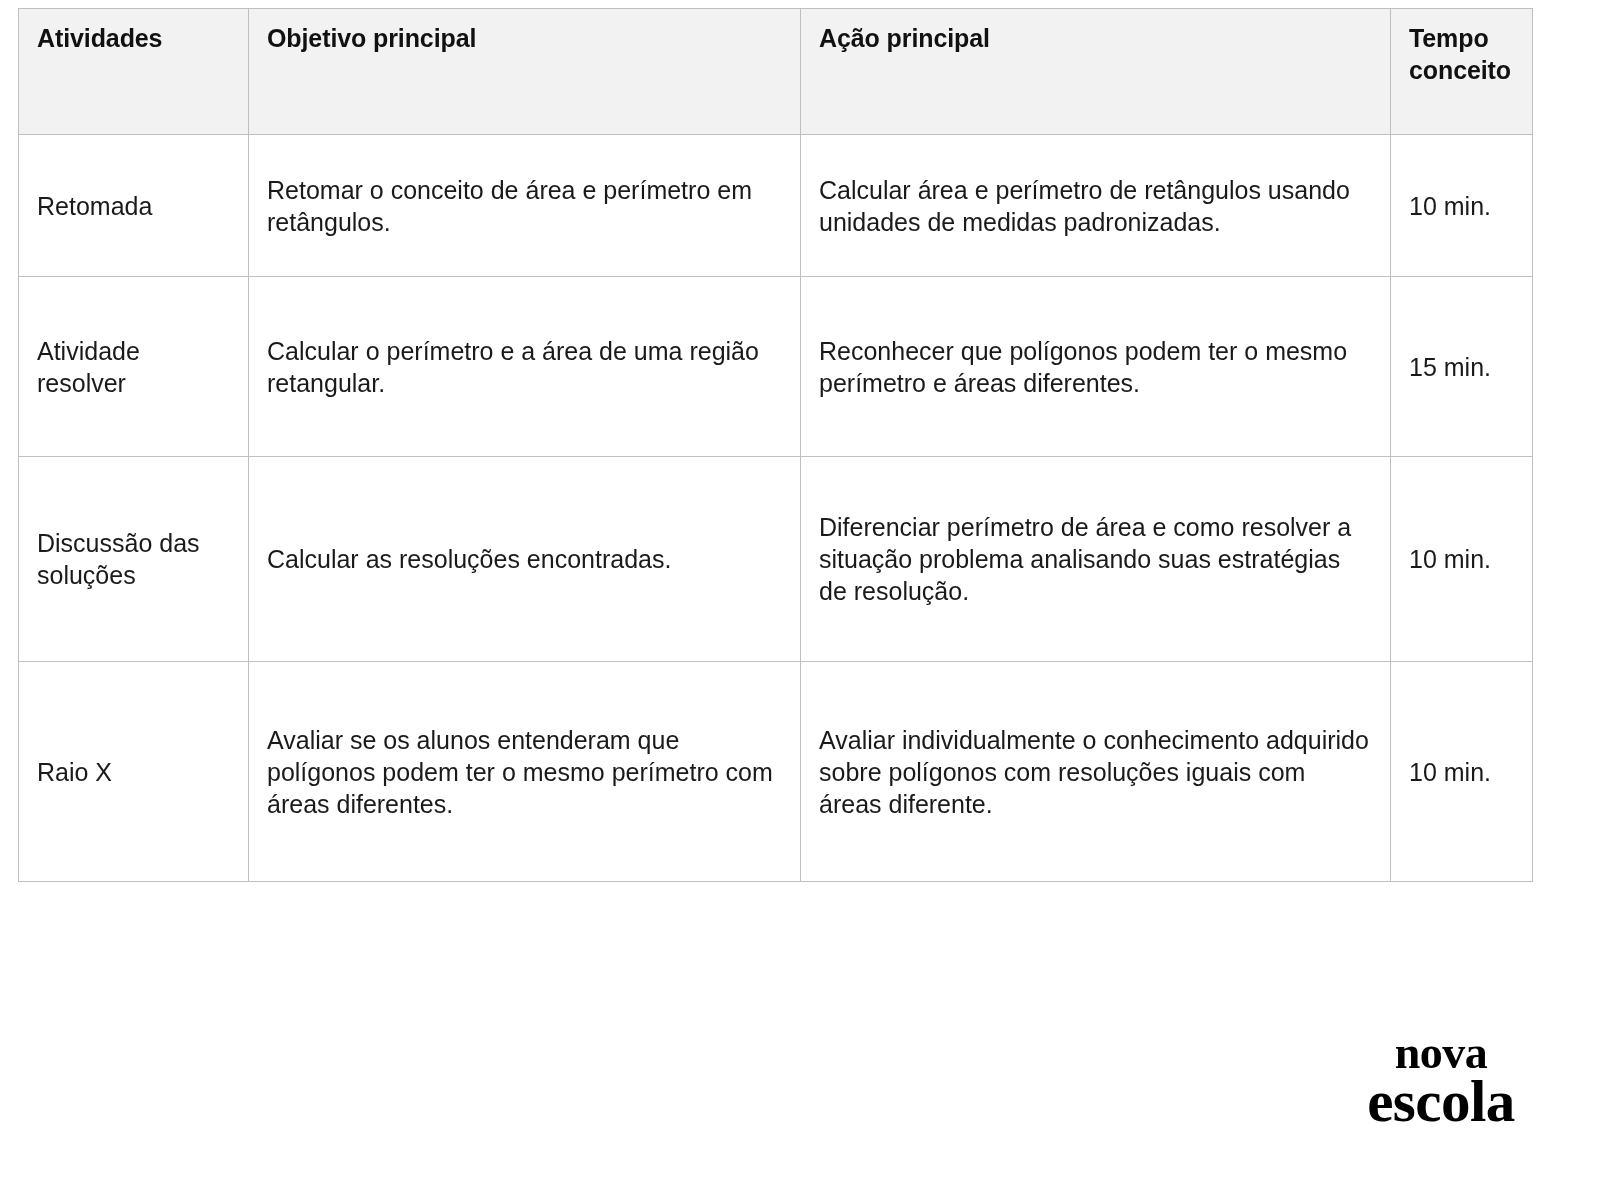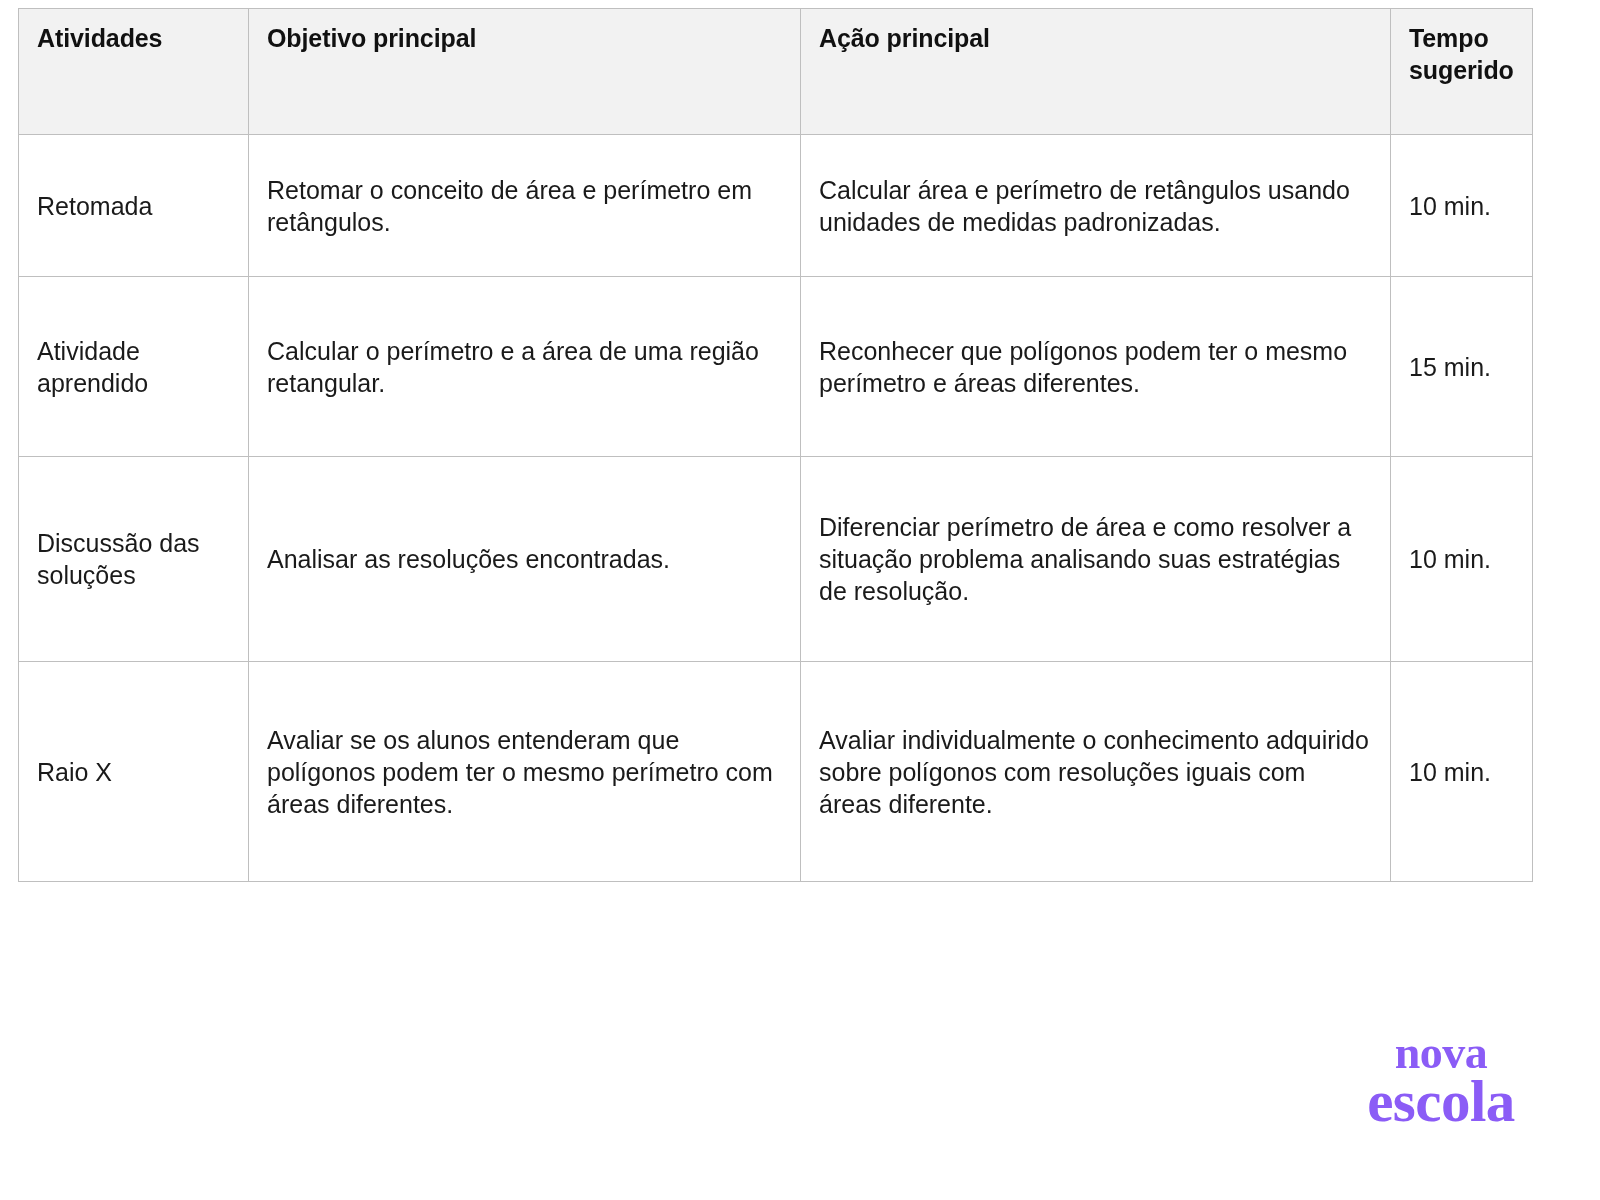--- a/index.html
+++ b/index.html
@@ -91,21 +91,21 @@
   tr.r4 td { height: 160px; }
   tr.r5 td { height: 220px; }
 
   .brand {
     position: absolute;
     right: 44px;
     top: 1032px;
     width: 230px;
     text-align: center;
     font-family: "Liberation Serif", serif;
-    color: #8b5cf6;
+    color: #000000;
     line-height: 0.92;
     user-select: none;
   }
   .brand .brand-line {
     display: block;
     font-weight: bold;
     font-size: 46px;
     letter-spacing: -0.5px;
   }
   .brand .brand-line-1 { font-size: 46px; }
@@ -122,39 +122,39 @@
         <col class="c-atividades">
         <col class="c-objetivo">
         <col class="c-acao">
         <col class="c-tempo">
       </colgroup>
       <thead>
         <tr>
           <th>Atividades</th>
           <th>Objetivo principal</th>
           <th>Ação principal</th>
-          <th><span>Tempo</span><br><span>sugerido</span></th>
+          <th><span>Tempo</span><br><span>conceito</span></th>
         </tr>
       </thead>
       <tbody>
         <tr class="r1">
           <td class="cell-atividade">Retomada</td>
           <td class="cell-objetivo">Retomar o conceito de área e perímetro em retângulos.</td>
           <td class="cell-acao">Calcular área e perímetro de retângulos usando unidades de medidas padronizadas.</td>
           <td class="cell-tempo">10 min.</td>
         </tr>
         <tr class="r2">
-          <td class="cell-atividade">Atividade aprendido</td>
+          <td class="cell-atividade">Atividade resolver</td>
           <td class="cell-objetivo">Calcular o perímetro e a área de uma região retangular.</td>
           <td class="cell-acao">Reconhecer que polígonos podem ter o mesmo perímetro e áreas diferentes.</td>
           <td class="cell-tempo">15 min.</td>
         </tr>
         <tr class="r3">
           <td class="cell-atividade">Discussão das soluções</td>
-          <td class="cell-objetivo">Analisar as resoluções encontradas.</td>
+          <td class="cell-objetivo">Calcular as resoluções encontradas.</td>
           <td class="cell-acao">Diferenciar perímetro de área e como resolver a situação problema analisando suas estratégias de resolução.</td>
           <td class="cell-tempo">10 min.</td>
         </tr>
         <tr class="r5">
           <td class="cell-atividade">Raio X</td>
           <td class="cell-objetivo">Avaliar se os alunos entenderam que polígonos podem ter o mesmo perímetro com áreas diferentes.</td>
           <td class="cell-acao">Avaliar individualmente  o conhecimento adquirido sobre polígonos com resoluções iguais com áreas diferente.</td>
           <td class="cell-tempo">10 min.</td>
         </tr>
       </tbody>

